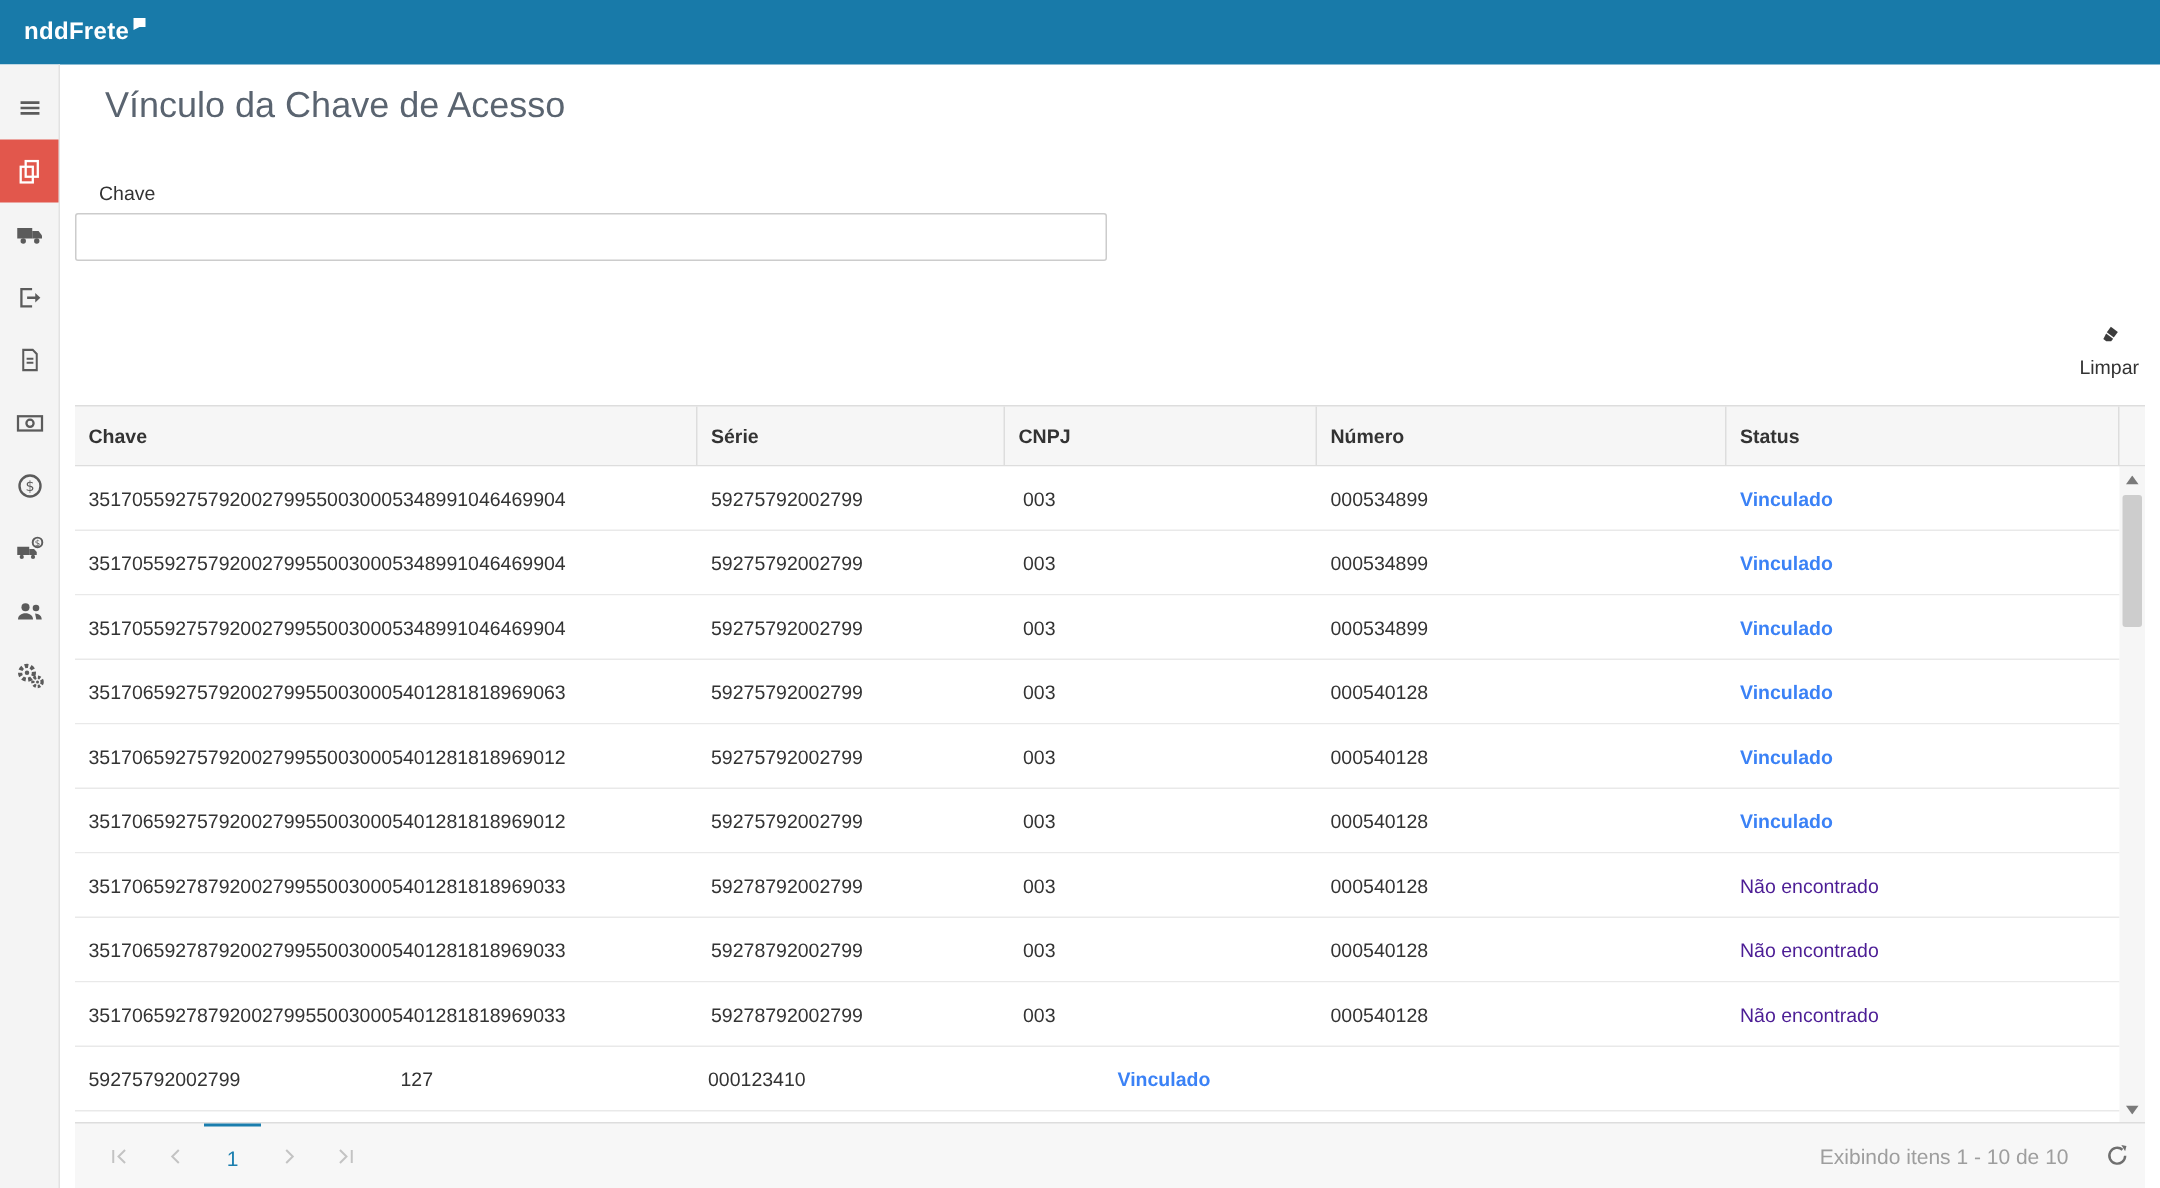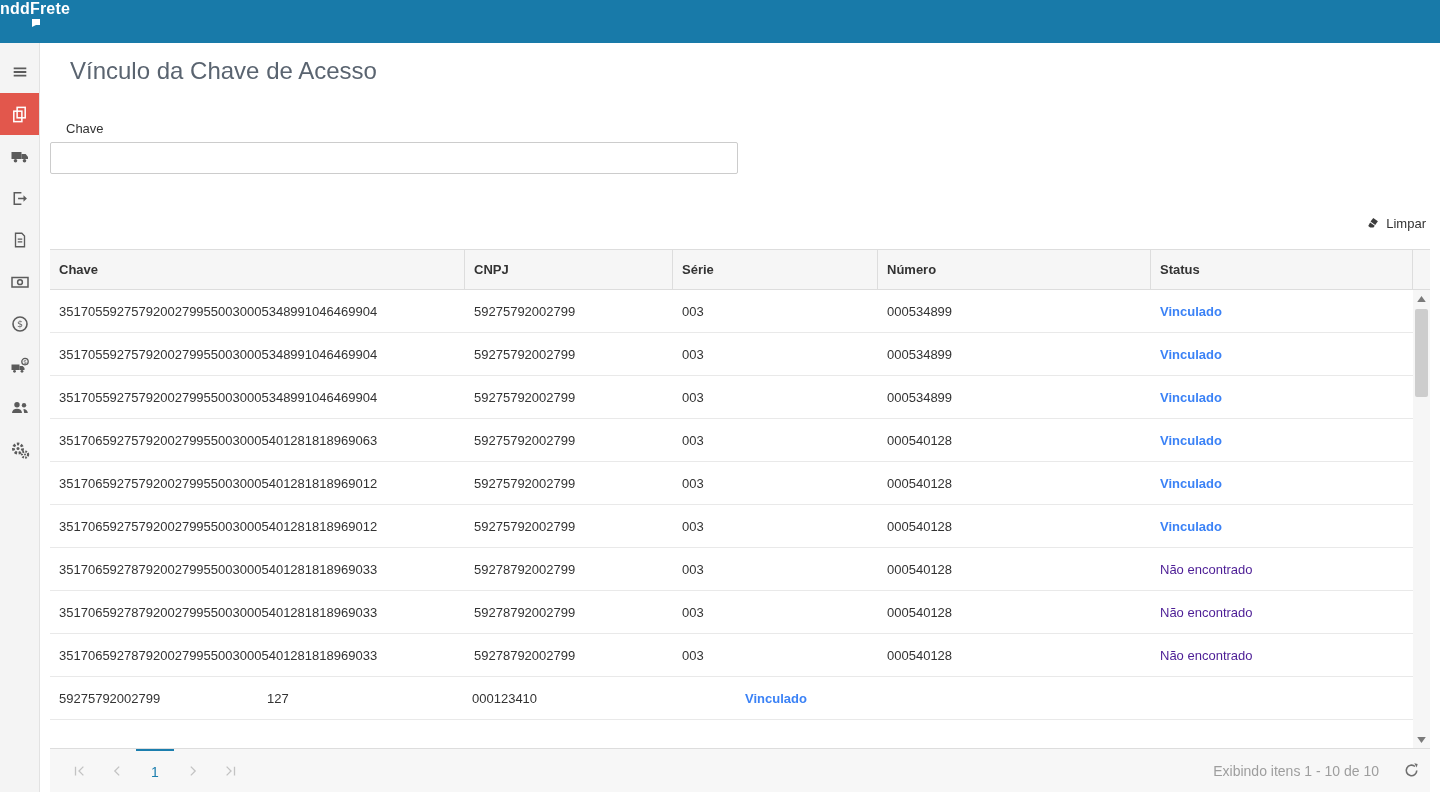--- a/index.html
+++ b/index.html
@@ -2,21 +2,21 @@
 <html><head>
 <meta charset="utf-8">
 <style>
   *{box-sizing:border-box;margin:0;padding:0;}
   html,body{width:1440px;height:792px;overflow:hidden;background:#fff;
     font-family:"Liberation Sans","DejaVu Sans",sans-serif;}
 
   
   .topbar{height:43px;background:#187aa9;display:flex;align-items:stretch;
     justify-content:space-between;color:#fff;}
-  .brand{display:flex;align-items:center;font-size:16px;font-weight:bold;letter-spacing:.2px;flex-direction:column;}
+  .brand{display:flex;align-items:center;padding-left:16px;font-size:16px;font-weight:bold;letter-spacing:.2px;}
   .brand-flag{margin-left:2px;margin-bottom:12px;display:flex;}
   .topbar-right{display:flex;align-items:stretch;}
   .user-menu{display:flex;align-items:center;gap:7px;padding:0 16px;
     border-left:1px solid rgba(255,255,255,.35);font-size:14px;cursor:pointer;}
   .help-btn{display:flex;align-items:center;justify-content:center;width:40px;
     border-left:1px solid rgba(255,255,255,.35);font-size:21px;font-weight:bold;cursor:pointer;}
 
   
   .layout{display:flex;height:749px;}
   .sidebar{width:40px;background:#f4f4f4;border-right:1px solid #e2e2e2;
@@ -25,21 +25,21 @@
     color:#5b5b5b;cursor:pointer;}
   .side-item.active{background:#e2574c;color:#fff;}
   .main{flex:1;display:flex;flex-direction:column;padding:0 10px;min-width:0;}
 
   
   .page-title{font-size:24px;font-weight:400;color:#5a6470;margin:14px 0 0 20px;}
   .filter-label{display:block;font-size:13px;color:#333;margin:36px 0 0 16px;}
   .filter-input{width:688px;height:32px;margin-top:6px;border:1px solid #ccc;border-radius:2px;
     padding:0 8px;font-size:13px;font-family:inherit;color:#333;outline:none;background:#fff;}
   .toolbar{display:flex;justify-content:flex-end;margin-top:40px;}
-  .clear-btn{display:flex;align-items:center;gap:6px;font-size:13px;color:#333;cursor:pointer;padding:2px 4px;}
+  .clear-btn{display:flex;align-items:center;gap:6px;font-size:13px;color:#333;cursor:pointer;padding:2px 4px;flex-direction:column;}
 
   
   .grid{flex:1;display:flex;flex-direction:column;margin-top:16px;min-height:0;}
   .grid-header{display:flex;height:41px;background:#f6f6f6;
     border-top:1px solid #ddd;border-bottom:1px solid #ddd;flex-shrink:0;}
   .hcell{display:flex;align-items:center;padding:0 9px;font-size:13px;font-weight:bold;
     color:#333;border-right:1px solid #ddd;cursor:pointer;}
   .hspacer{width:17px;}
   .col-chave{width:415px;}.col-cnpj{width:208px;}.col-serie{width:205px;}
   .col-numero{width:273px;}.col-status{flex:1;min-width:0;}
@@ -193,22 +193,22 @@
           </svg>
         </span>
         <span>Limpar</span>
       </div>
     </div>
 
     <div class="grid">
 
       <div class="grid-header">
         <div class="hcell col-chave">Chave</div>
+        <div class="hcell col-serie">Série</div>
         <div class="hcell col-cnpj">CNPJ</div>
-        <div class="hcell col-serie">Série</div>
         <div class="hcell col-numero">Número</div>
         <div class="hcell col-status">Status</div>
         <div class="hspacer"></div>
       </div>
 
       <div class="grid-body">
         <div class="grid-rows">
             <div class="grid-row">
     <div class="cell col-chave">35170559275792002799550030005348991046469904</div>
     <div class="cell col-cnpj">59275792002799</div>

